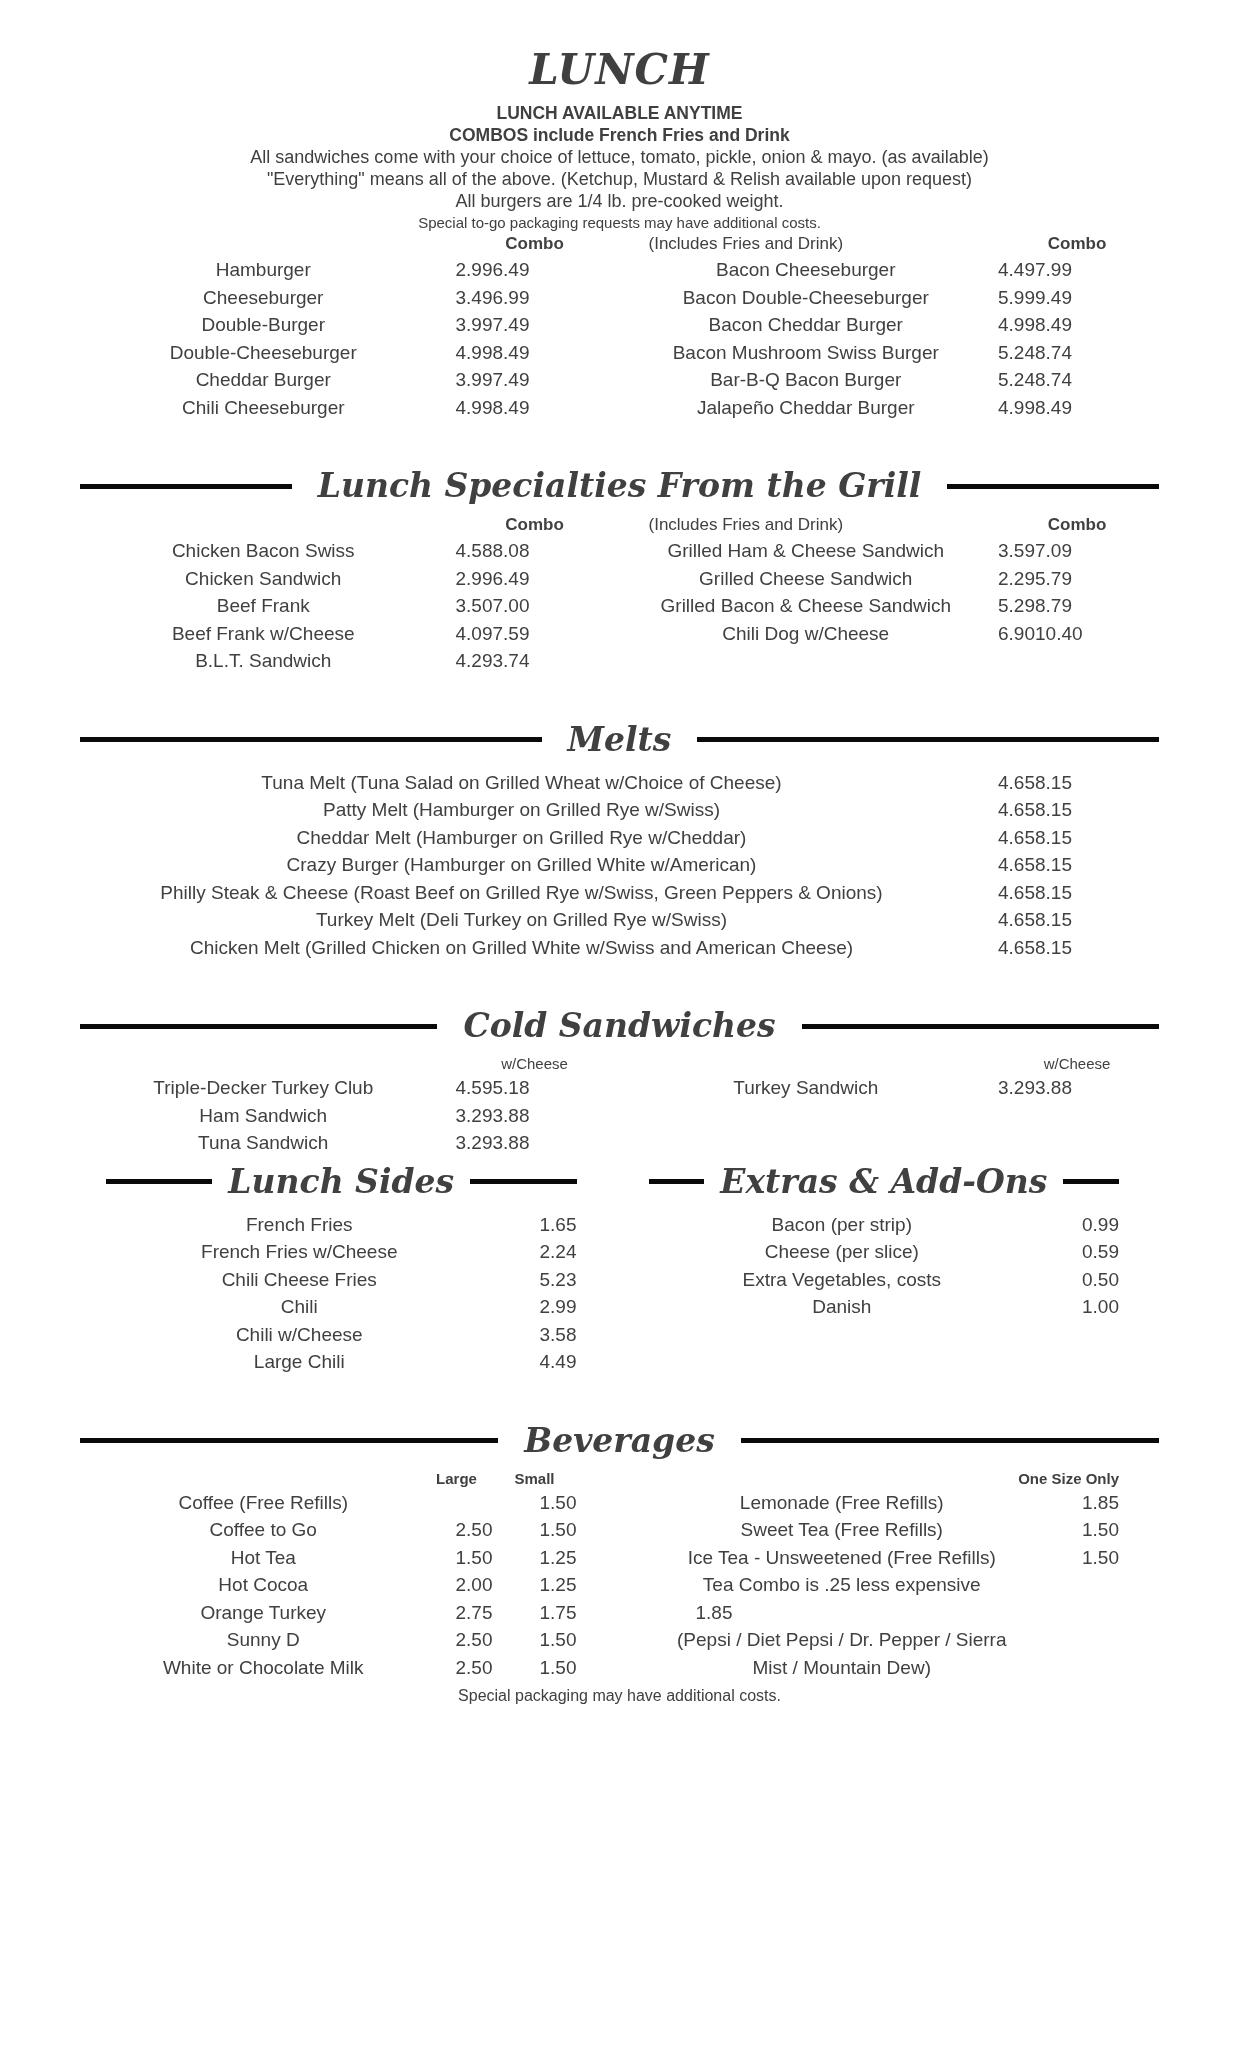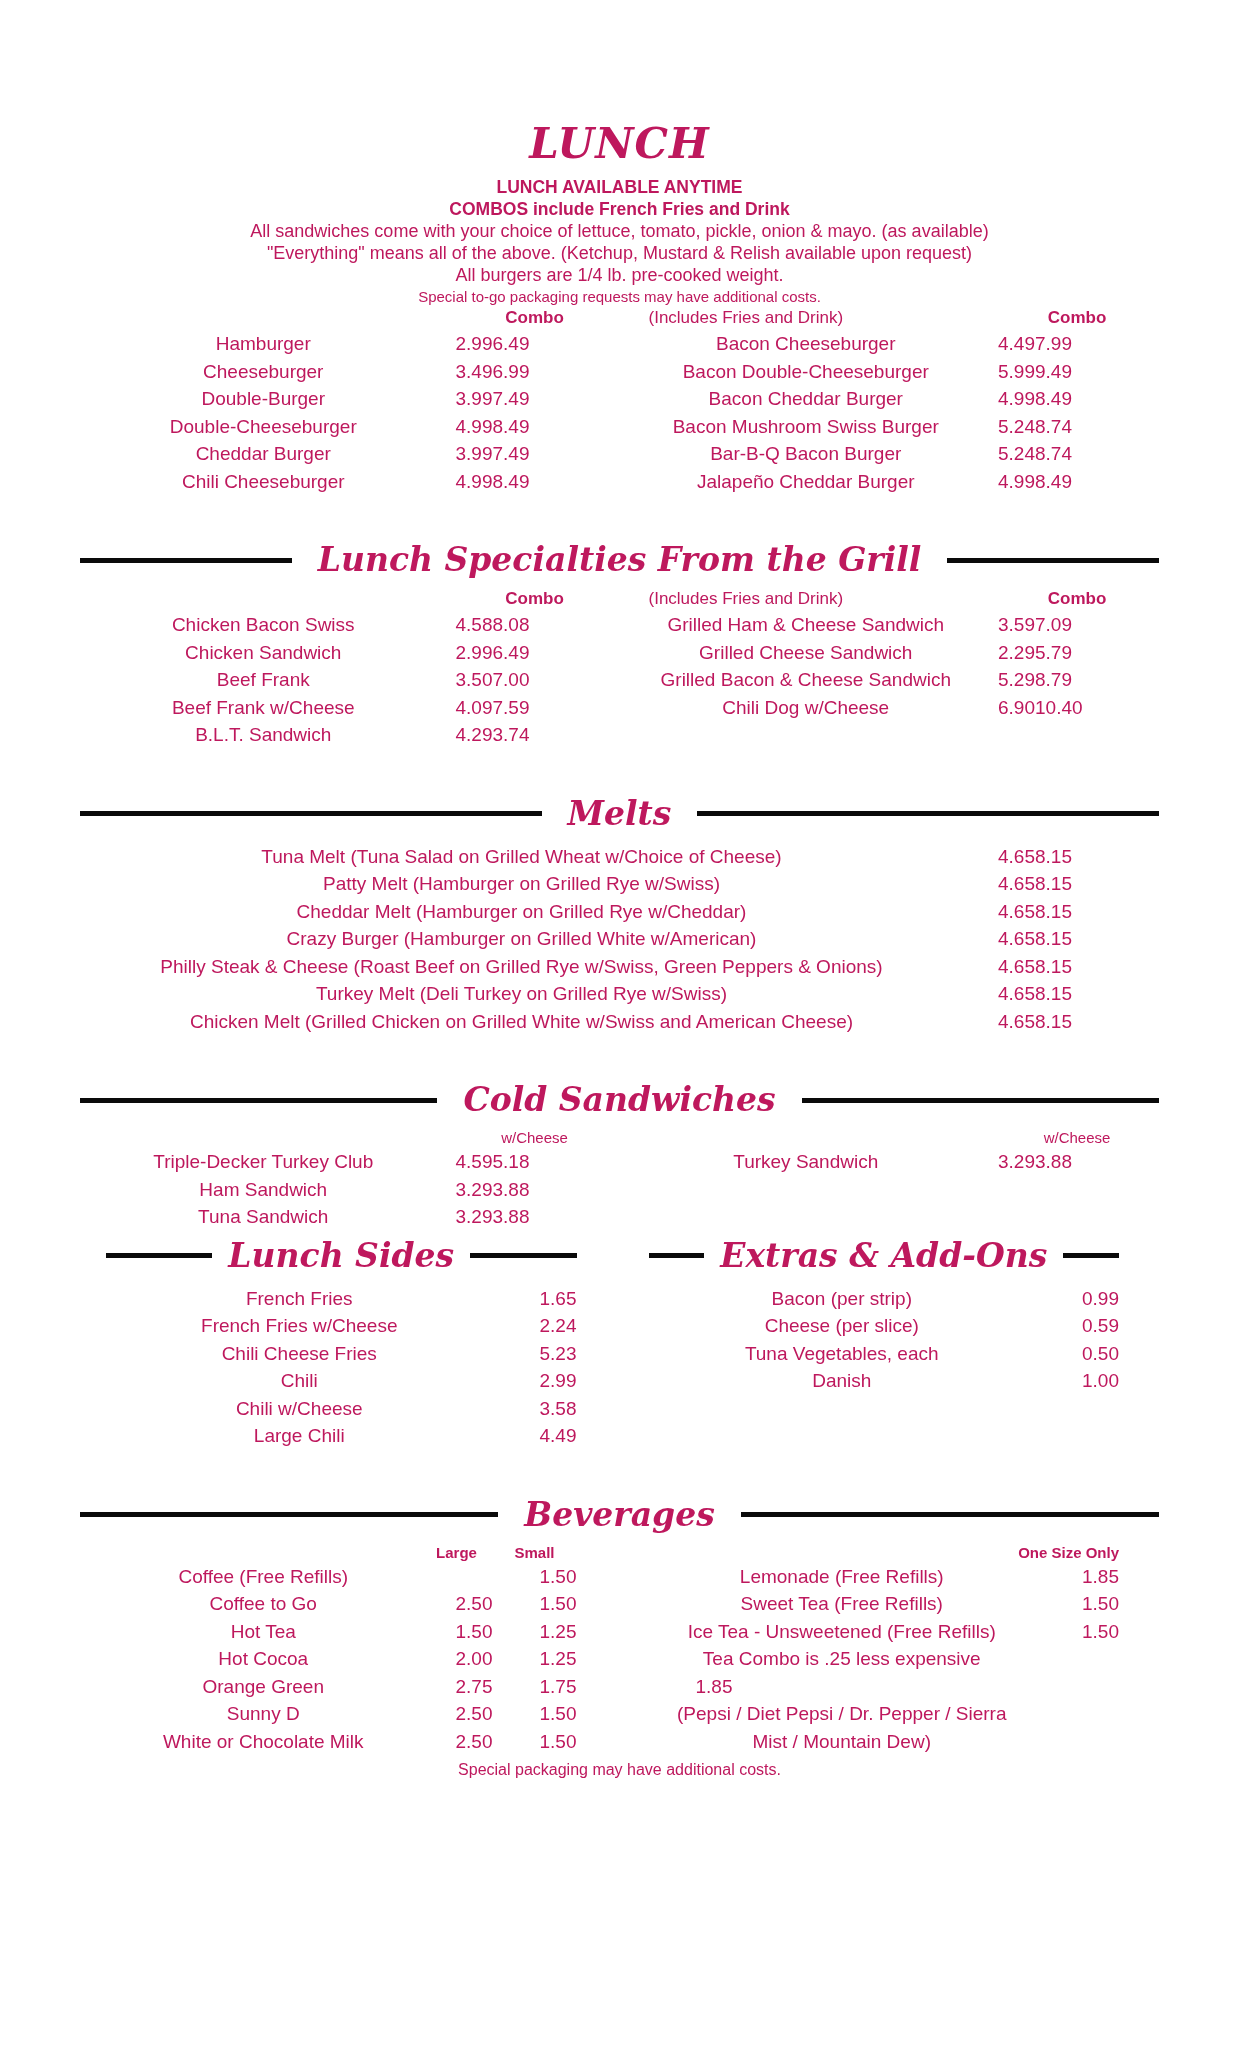--- a/index.html
+++ b/index.html
@@ -1,24 +1,24 @@
 <!DOCTYPE html>
 <html><head>
 <meta charset="utf-8">
 <style>
   html,body { margin:0; padding:0; background:#ffffff; }
   .page {
     position:relative;
     width:1243px; height:2048px;
     background:#ffffff;
-    color:#be185d;
+    color:#404040;
     font-family:"Liberation Sans", sans-serif;
     overflow:hidden;
     box-sizing:border-box;
-    padding-top:120px;
+    padding-top:46px;
   }
   .content { padding:0 84px 0 80px; box-sizing:border-box; }
 
   
   .header-block { text-align:center; }
   .menu-title {
     font-family:"DejaVu Serif", serif;
     font-style:italic; font-weight:bold;
     font-size:42px; line-height:48px;
     letter-spacing:1px;
@@ -373,21 +373,21 @@
           <div class="rows-1price">
               <div class="menu-row">
                 <span class="cell-name">Bacon (per strip)</span>
                 <span class="cell-price">0.99</span>
               </div>
               <div class="menu-row">
                 <span class="cell-name">Cheese (per slice)</span>
                 <span class="cell-price">0.59</span>
               </div>
               <div class="menu-row">
-                <span class="cell-name">Tuna Vegetables, each</span>
+                <span class="cell-name">Extra Vegetables, costs</span>
                 <span class="cell-price">0.50</span>
               </div>
               <div class="menu-row">
                 <span class="cell-name">Danish</span>
                 <span class="cell-price">1.00</span>
               </div>
             </div>
         </div>
       </div>
     </div>
@@ -425,21 +425,21 @@
               <span class="cell-name">Hot Tea</span>
               <span class="cell-large">1.50</span>
               <span class="cell-small">1.25</span>
             </div>
             <div class="menu-row">
               <span class="cell-name">Hot Cocoa</span>
               <span class="cell-large">2.00</span>
               <span class="cell-small">1.25</span>
             </div>
             <div class="menu-row">
-              <span class="cell-name">Orange Green</span>
+              <span class="cell-name">Orange Turkey</span>
               <span class="cell-large">2.75</span>
               <span class="cell-small">1.75</span>
             </div>
             <div class="menu-row">
               <span class="cell-name">Sunny D</span>
               <span class="cell-large">2.50</span>
               <span class="cell-small">1.50</span>
             </div>
             <div class="menu-row">
               <span class="cell-name">White or Chocolate Milk</span>

